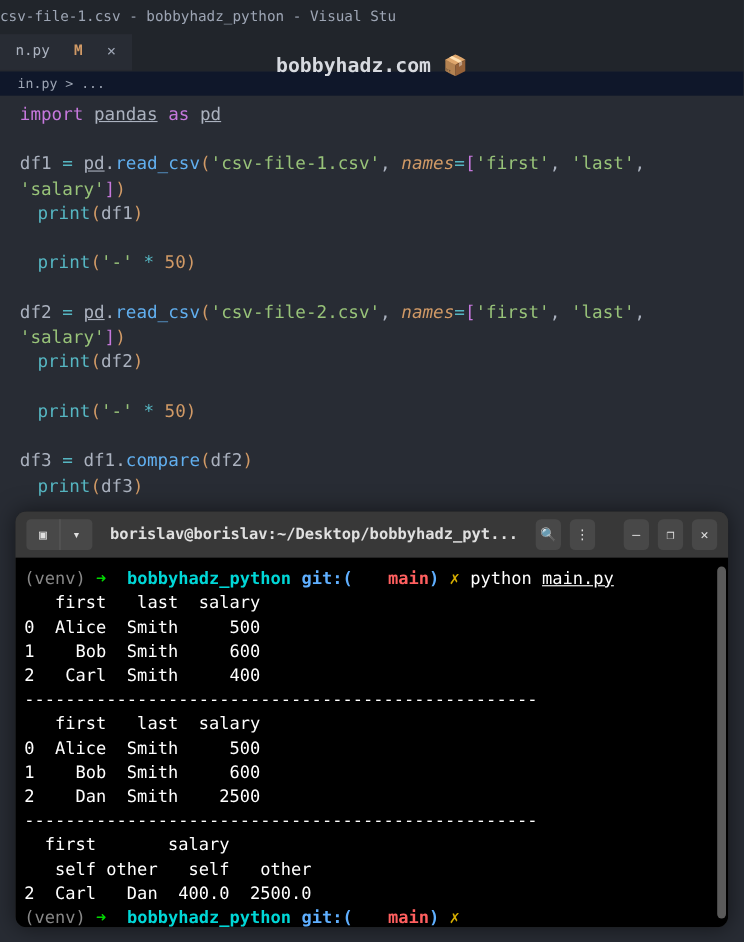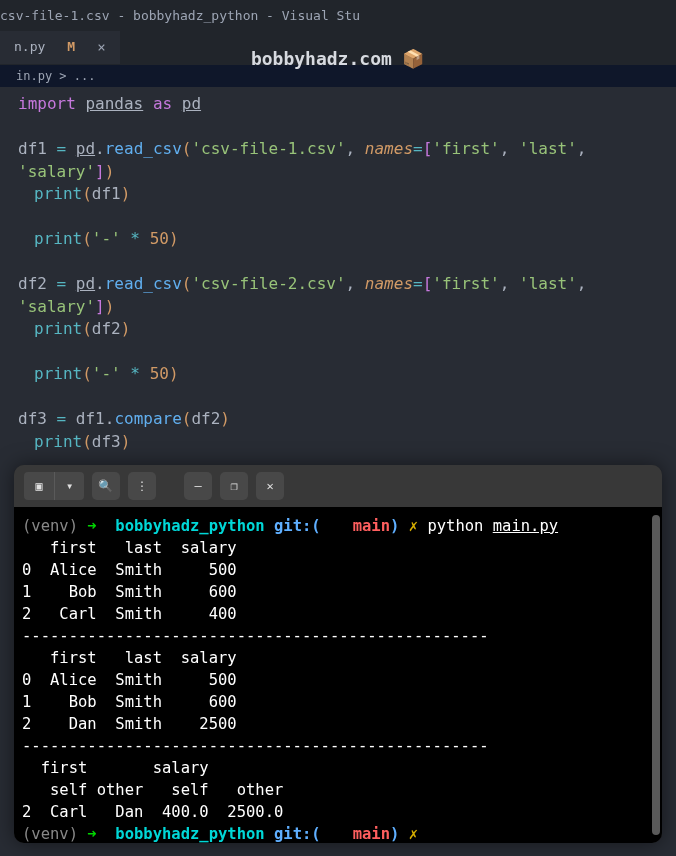--- a/index.html
+++ b/index.html
@@ -194,20 +194,21 @@
 
 <span class="ident">df3</span> <span class="op">=</span> <span class="ident">df1</span><span class="punc">.</span><span class="att">compare</span><span class="bracket1">(</span><span class="ident">df2</span><span class="bracket1">)</span>
 <span class="func">print</span><span class="bracket1">(</span><span class="ident">df3</span><span class="bracket1">)</span></div>
 
 <div class="terminal">
   <div class="term-header">
     <div class="term-btn-group">
       <div class="term-icon-btn">▣</div>
       <div class="term-icon-btn split">▾</div>
     </div>
+    <div class="term-title">borislav@borislav:~/Desktop/bobbyhadz_pyt...</div>
     <div class="term-ctrl">🔍</div>
     <div class="term-ctrl">⋮</div>
     <div style="width:12px"></div>
     <div class="term-ctrl">—</div>
     <div class="term-ctrl">❐</div>
     <div class="term-ctrl">✕</div>
   </div>
   <div class="term-body"><span class="t-gray">(venv)</span> <span class="t-green">➜</span>  <span class="t-cyan">bobbyhadz_python</span> <span class="t-blue">git:(</span><span class="t-red">main</span><span class="t-blue">)</span> <span class="t-yellow">✗</span> <span>python</span> <span class="t-under">main.py</span>
 <span>   first   last  salary</span>
 <span>0  Alice  Smith     500</span>

